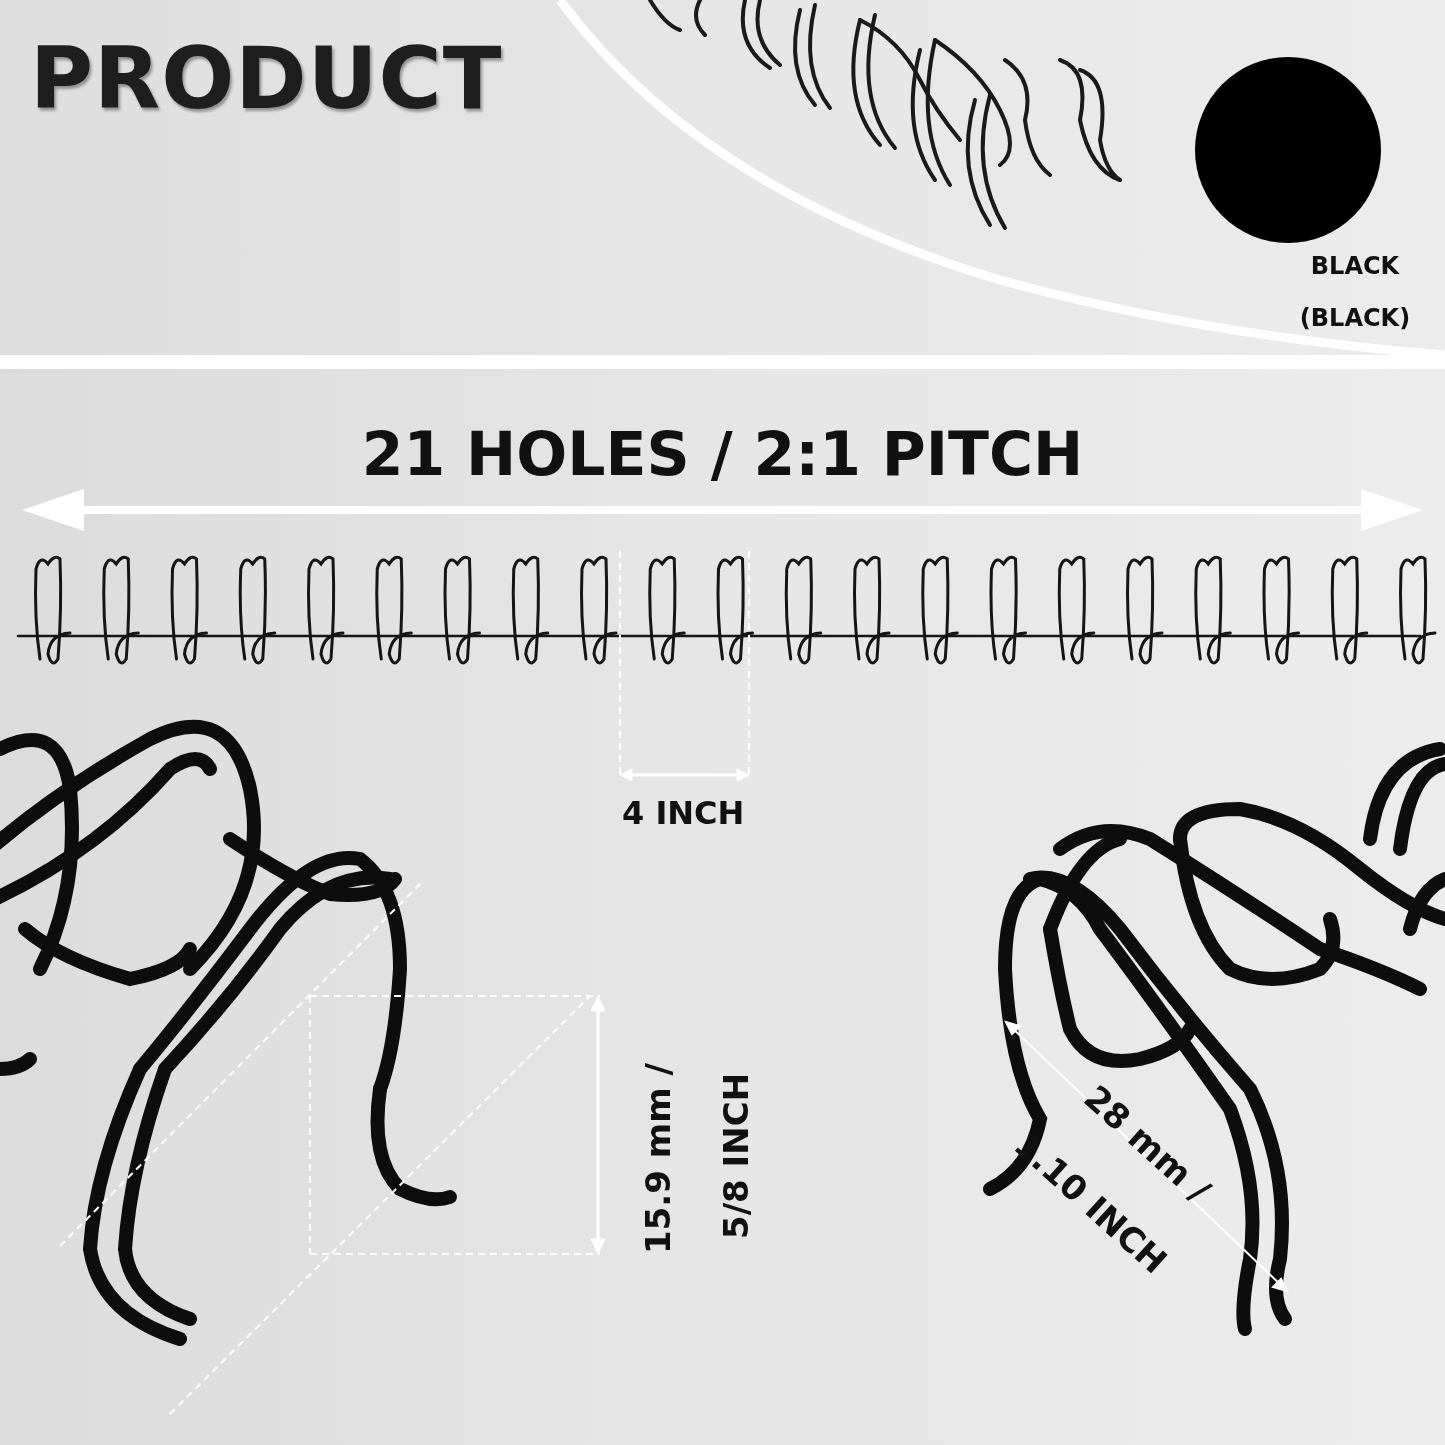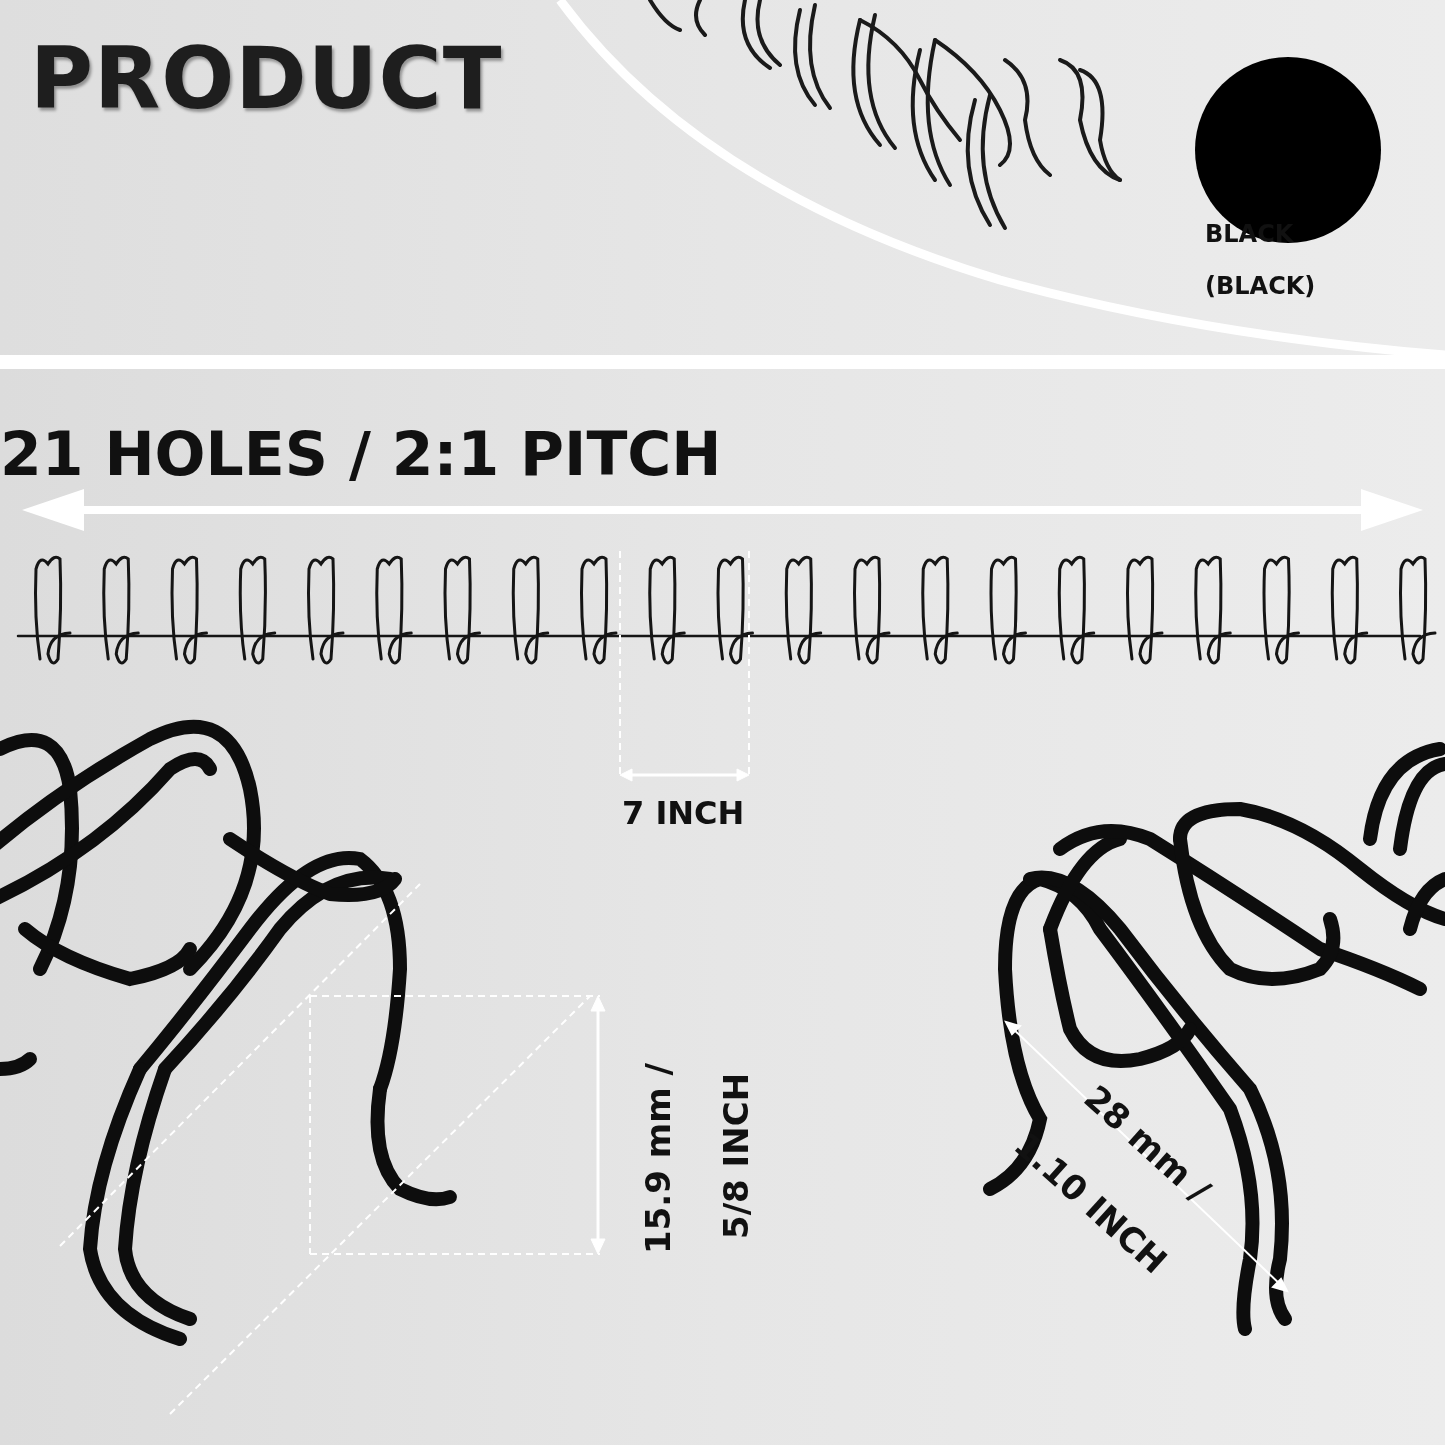--- a/index.html
+++ b/index.html
@@ -4,24 +4,24 @@
 <style>
   html, body { margin: 0; padding: 0; }
   body { width: 1445px; height: 1445px; overflow: hidden; background: #e4e4e4; position: relative; font-family: "DejaVu Sans", "Liberation Sans", sans-serif; }
   .top { position: absolute; left: 0; top: 0; width: 1445px; height: 355px; background: linear-gradient(90deg, #dedede 0%, #e6e6e6 50%, #ececec 100%); overflow: hidden; }
   .divider { position: absolute; left: 0; top: 355px; width: 1445px; height: 14px; background: #ffffff; }
   .bottom { position: absolute; left: 0; top: 369px; width: 1445px; height: 1076px; background: linear-gradient(90deg, #dcdcdc 0%, #e6e6e6 50%, #ececec 100%); overflow: hidden; }
   .title-big { position: absolute; font-weight: bold; color: #1e1e1e; letter-spacing: 1px; text-shadow: 2px 3px 3px rgba(0,0,0,0.35); white-space: nowrap; }
   .t1 { left: 30px; top: 28px; font-size: 86px; }
   .t2 { left: 268px; top: 250px; font-size: 86px; }
   .swatch { position: absolute; left: 1195px; top: 57px; width: 186px; height: 186px; border-radius: 50%; background: #000; }
-  .color-label { position: absolute; left: 1205px; width: 170px; text-align: left; font-weight: bold; font-size: 24px; color: #111; }
+  .color-label { position: absolute; left: 1270px; width: 170px; text-align: center; font-weight: bold; font-size: 24px; color: #111; margin-top: 32px; }
   .cl1 { top: 220px; }
   .cl2 { top: 272px; }
-  .headline { position: absolute; left: 0; width: 1445px; top: 50px; font-weight: bold; font-size: 60px; color: #111; }
+  .headline { position: absolute; left: 0; width: 1445px; top: 50px; text-align: center; font-weight: bold; font-size: 60px; color: #111; }
   .small-label { position: absolute; font-weight: bold; color: #111; font-size: 32px; white-space: nowrap; }
   svg { position: absolute; left: 0; top: 0; }
 </style>
 </head>
 <body>
 
 <div class="top">
   <svg width="1445" height="355">
 
     <path d="M 560 0 Q 700 190 1000 280 Q 1200 335 1445 355" fill="none" stroke="#ffffff" stroke-width="9"></path>
@@ -147,14 +147,14 @@
       <polygon points="1006,653 1020,657 1012,665"></polygon>
       <polygon points="1287,922 1273,918 1281,910"></polygon>
     </g>
 
     <text x="670" y="885" transform="rotate(-90 670 885)" font-family="DejaVu Sans, sans-serif" font-weight="bold" font-size="34" fill="#111">15.9 mm /</text>
     <text x="748" y="870" transform="rotate(-90 748 870)" font-family="DejaVu Sans, sans-serif" font-weight="bold" font-size="34" fill="#111">5/8 INCH</text>
     <text x="1082" y="732" transform="rotate(42 1082 732)" font-family="DejaVu Sans, sans-serif" font-weight="bold" font-size="34" fill="#111">28 mm /</text>
     <text x="1012" y="779" transform="rotate(42 1012 779)" font-family="DejaVu Sans, sans-serif" font-weight="bold" font-size="34" fill="#111">1.10 INCH</text>
   </svg>
 
-  <div class="small-label" style="left:622px; top:425px;">7 INCH</div>
+  <div class="small-label" style="left:622px; top:425px;">4 INCH</div>
 </div>
 
 </body></html>

